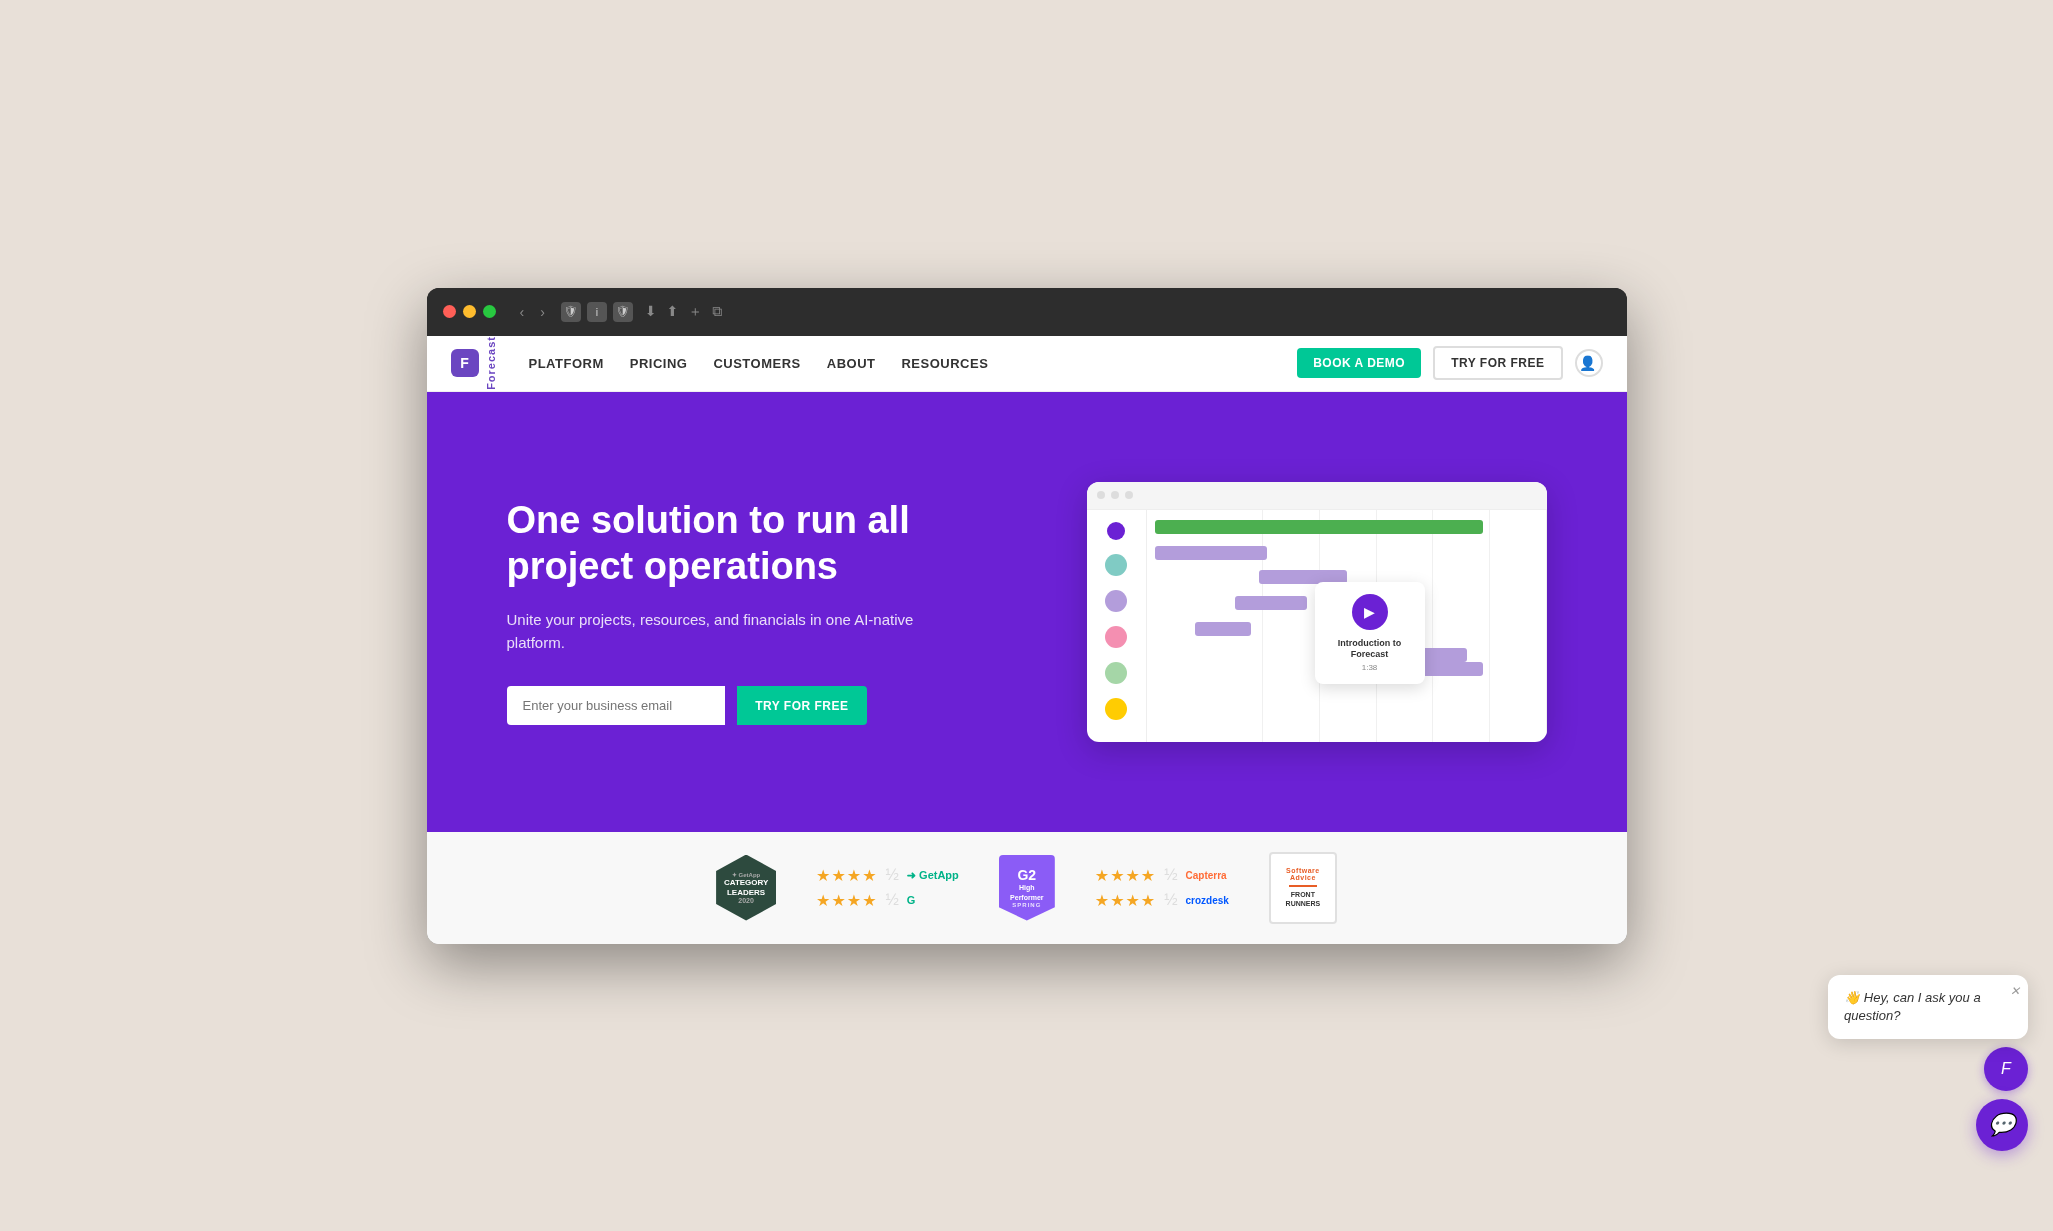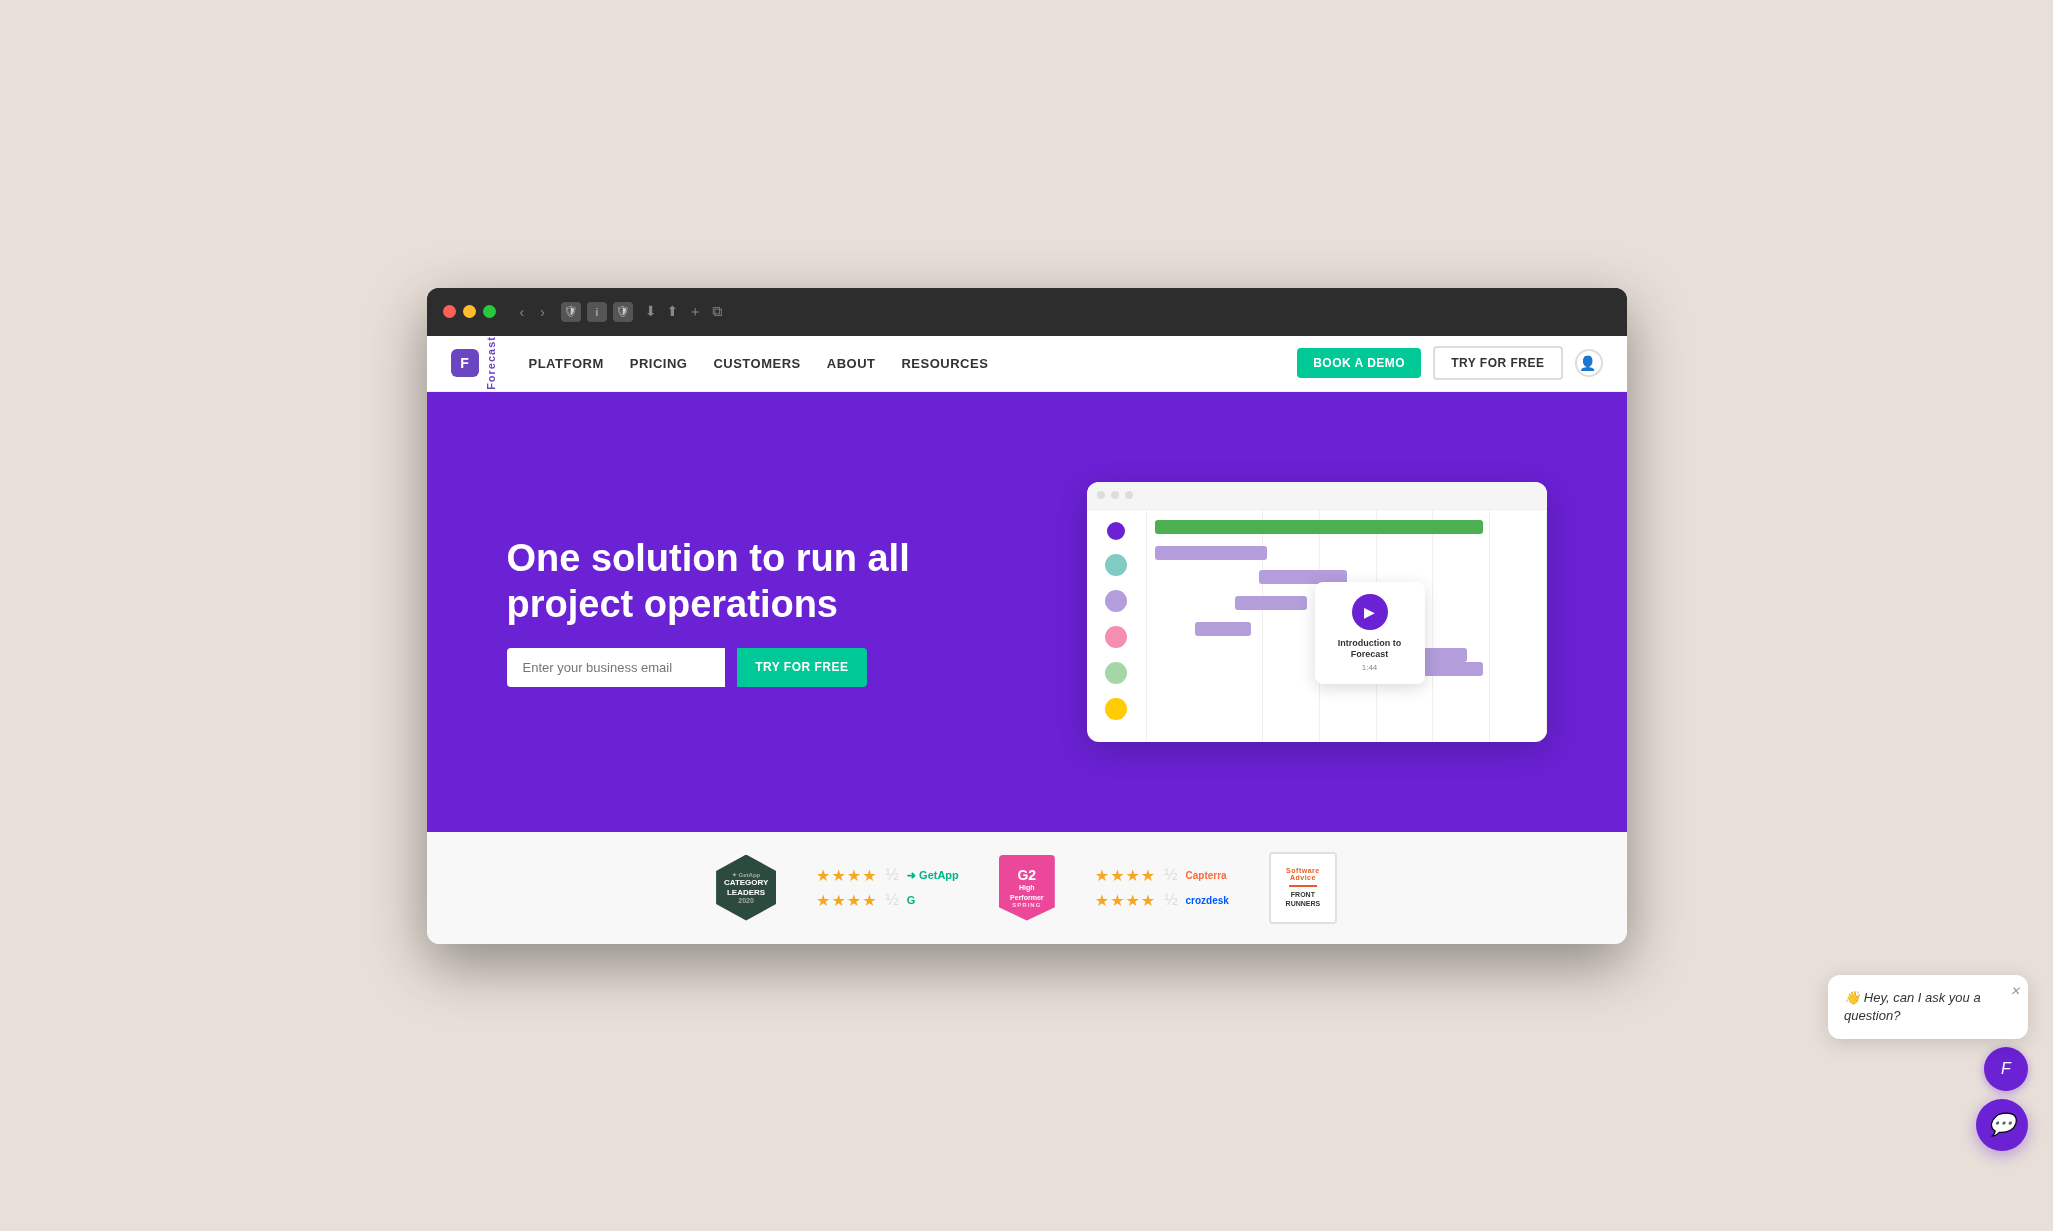--- a/index.html
+++ b/index.html
@@ -466,21 +466,21 @@
       padding: 8px;
     }
 
     .badge-getapp {
       background: #2d4a3e;
     }
 
     .badge-g2-red {
       width: 56px;
       height: 66px;
-      background: #ec4899;
+      background: #8b5cf6;
       border-radius: 4px 4px 0 0;
       clip-path: polygon(0 0, 100% 0, 100% 80%, 50% 100%, 0 80%);
       display: flex;
       flex-direction: column;
       align-items: center;
       justify-content: center;
       color: white;
       font-size: 7px;
       font-weight: 700;
       text-align: center;
@@ -652,20 +652,21 @@
       <div class="nav-right">
         <button class="btn-book-demo">BOOK A DEMO</button>
         <button class="btn-try-free-nav">TRY FOR FREE</button>
         <div class="user-icon">👤</div>
       </div>
     </nav>
 
     <section class="hero">
       <div class="hero-left">
         <h1 class="hero-title">One solution to run all project operations</h1>
+        <p class="hero-subtitle">Unite your projects, resources, and financials in one AI-native platform.</p>
         <div class="hero-form">
           <input class="email-input" type="email" placeholder="Enter your business email" style="">
           <button class="btn-try-free-hero">TRY FOR FREE</button>
         </div>
       </div>
 
       <div class="hero-right">
         <div class="app-screenshot">
           <div class="app-topbar">
             <div class="app-dot"></div>
@@ -696,21 +697,21 @@
               <div class="gantt-bar bar-purple-1"></div>
               <div class="gantt-bar bar-purple-2"></div>
               <div class="gantt-bar bar-purple-3"></div>
               <div class="gantt-bar bar-purple-4"></div>
               <div class="gantt-bar bar-purple-5"></div>
               <div class="gantt-bar bar-purple-6" style="top:152px;left:66%;width:18%;"></div>
 
               <div class="video-tooltip">
                 <div class="play-btn">▶</div>
                 <div class="tooltip-title">Introduction to Forecast</div>
-                <div class="tooltip-duration">1:44</div>
+                <div class="tooltip-duration">1:38</div>
               </div>
             </div>
           </div>
         </div>
       </div>
     </section>
 
     <div class="badges-section">
 
       <div class="badge-group">

